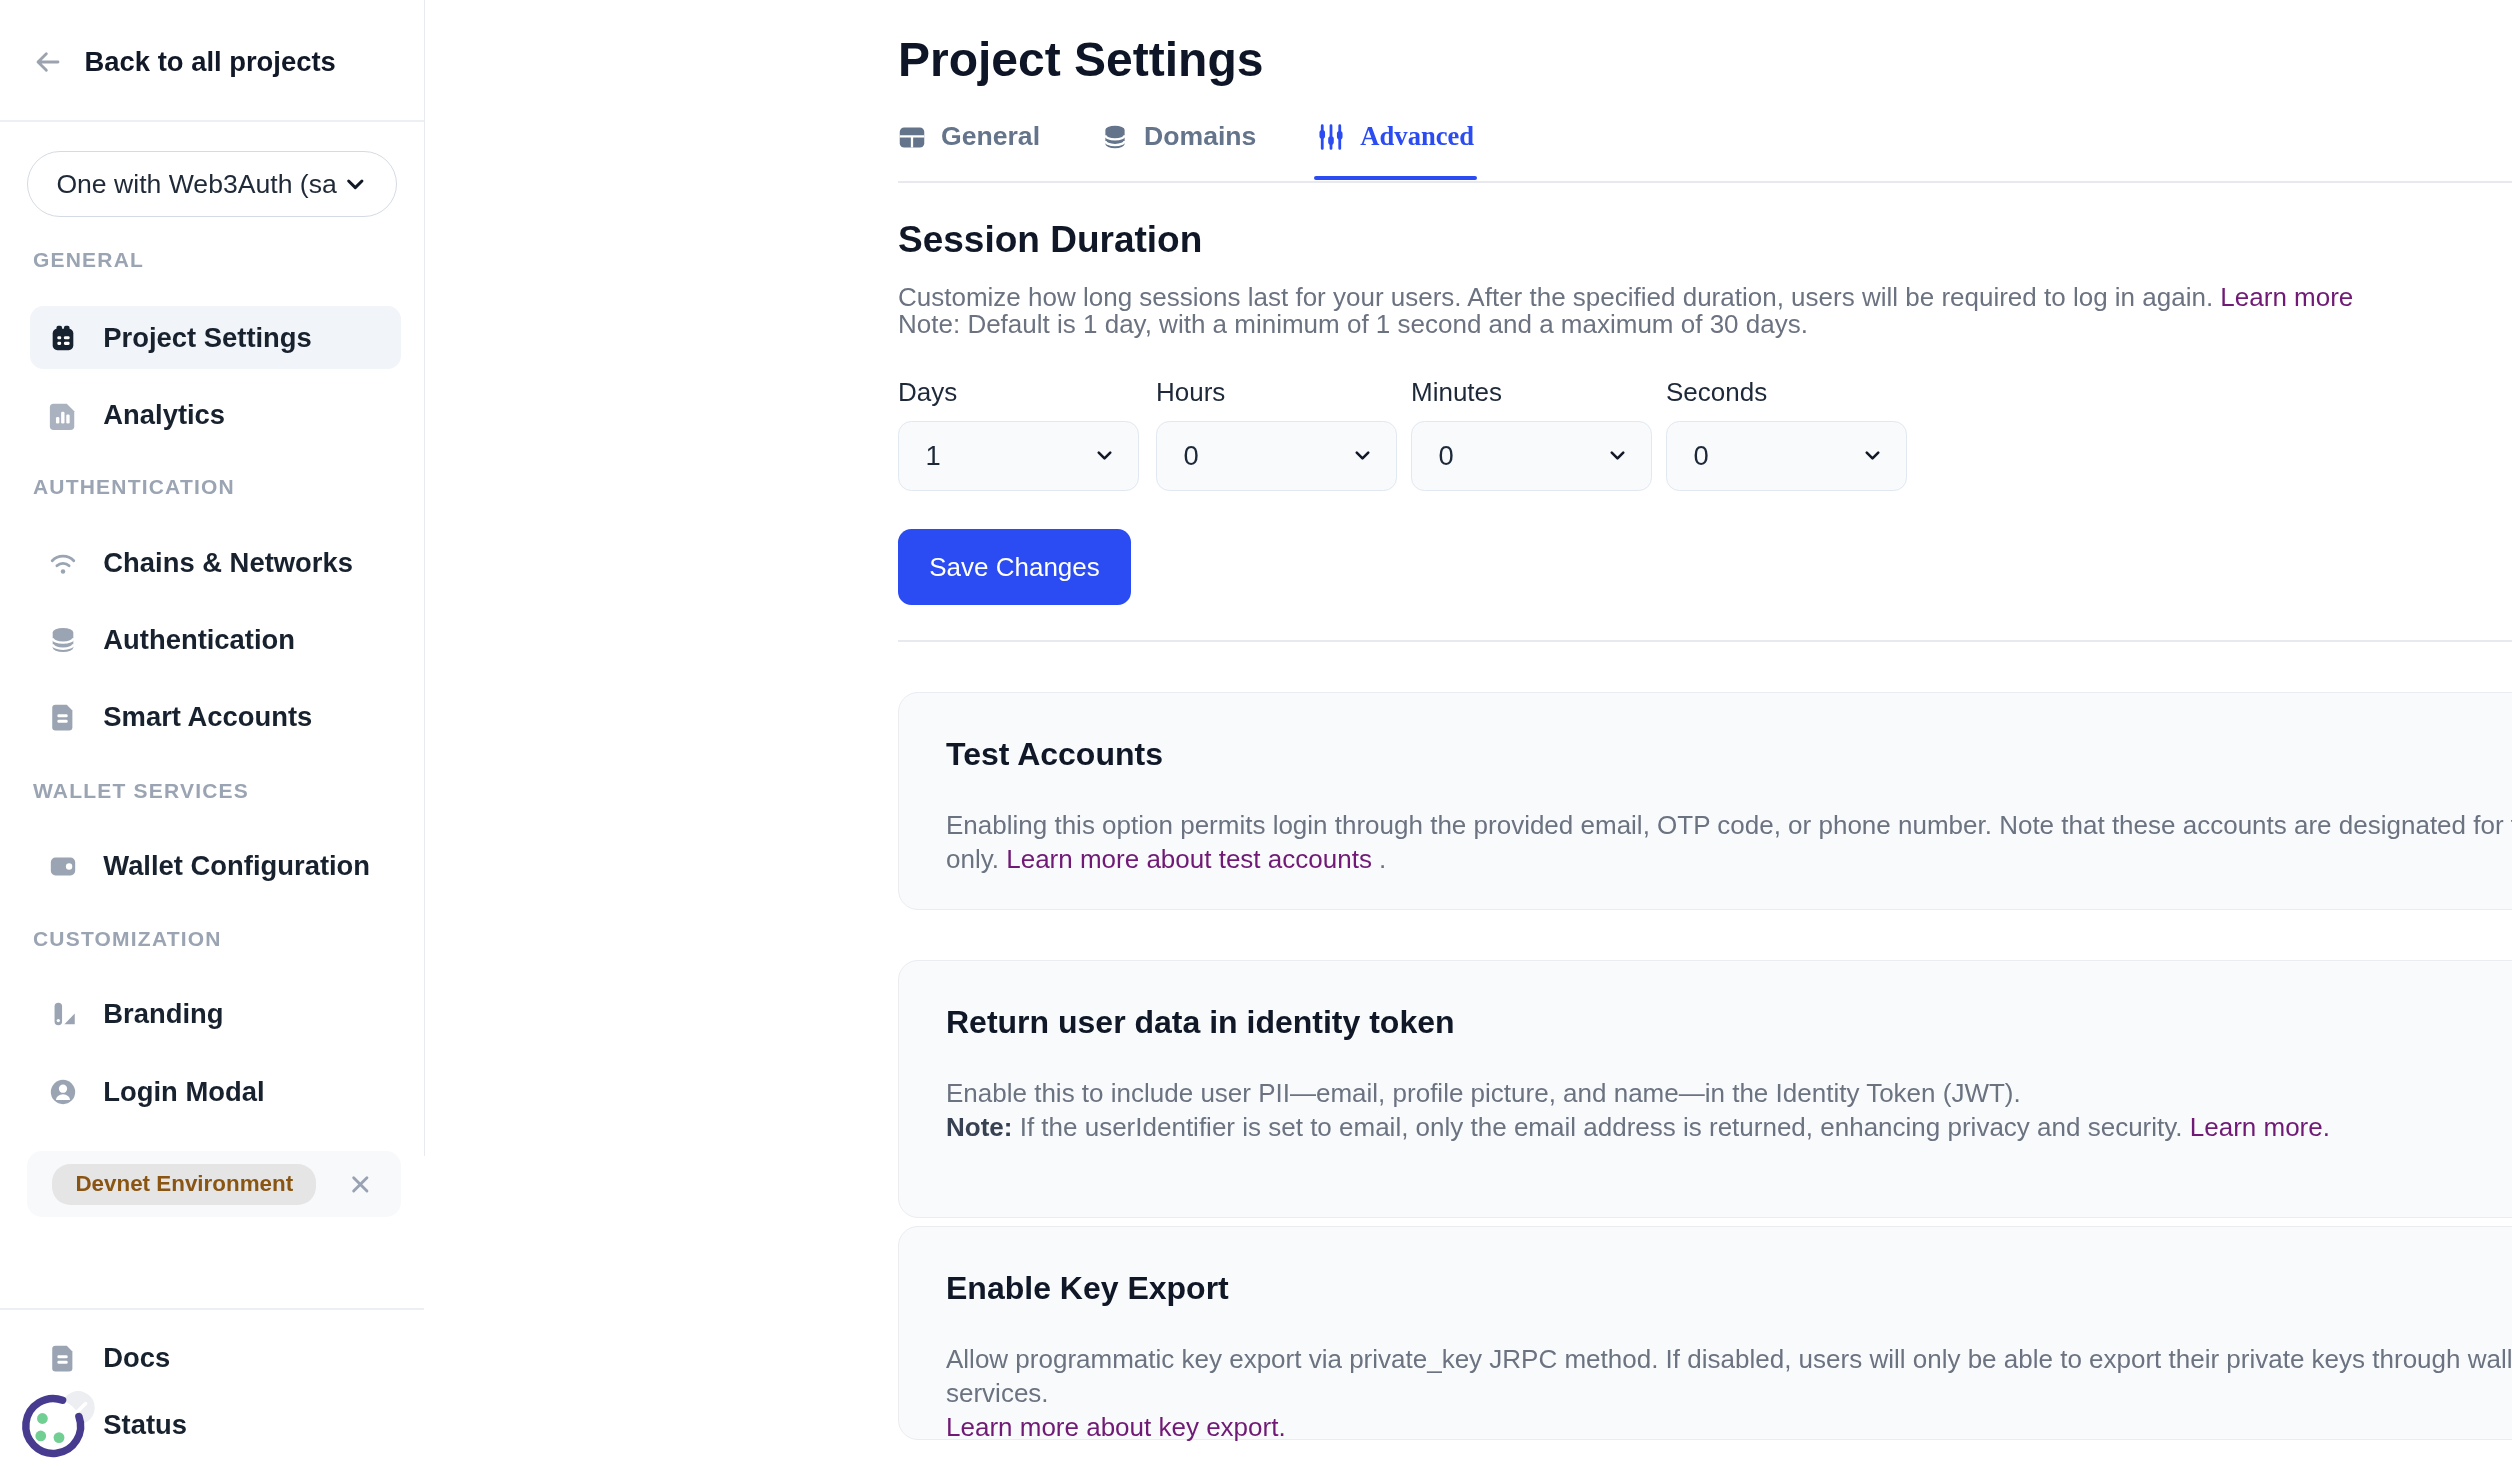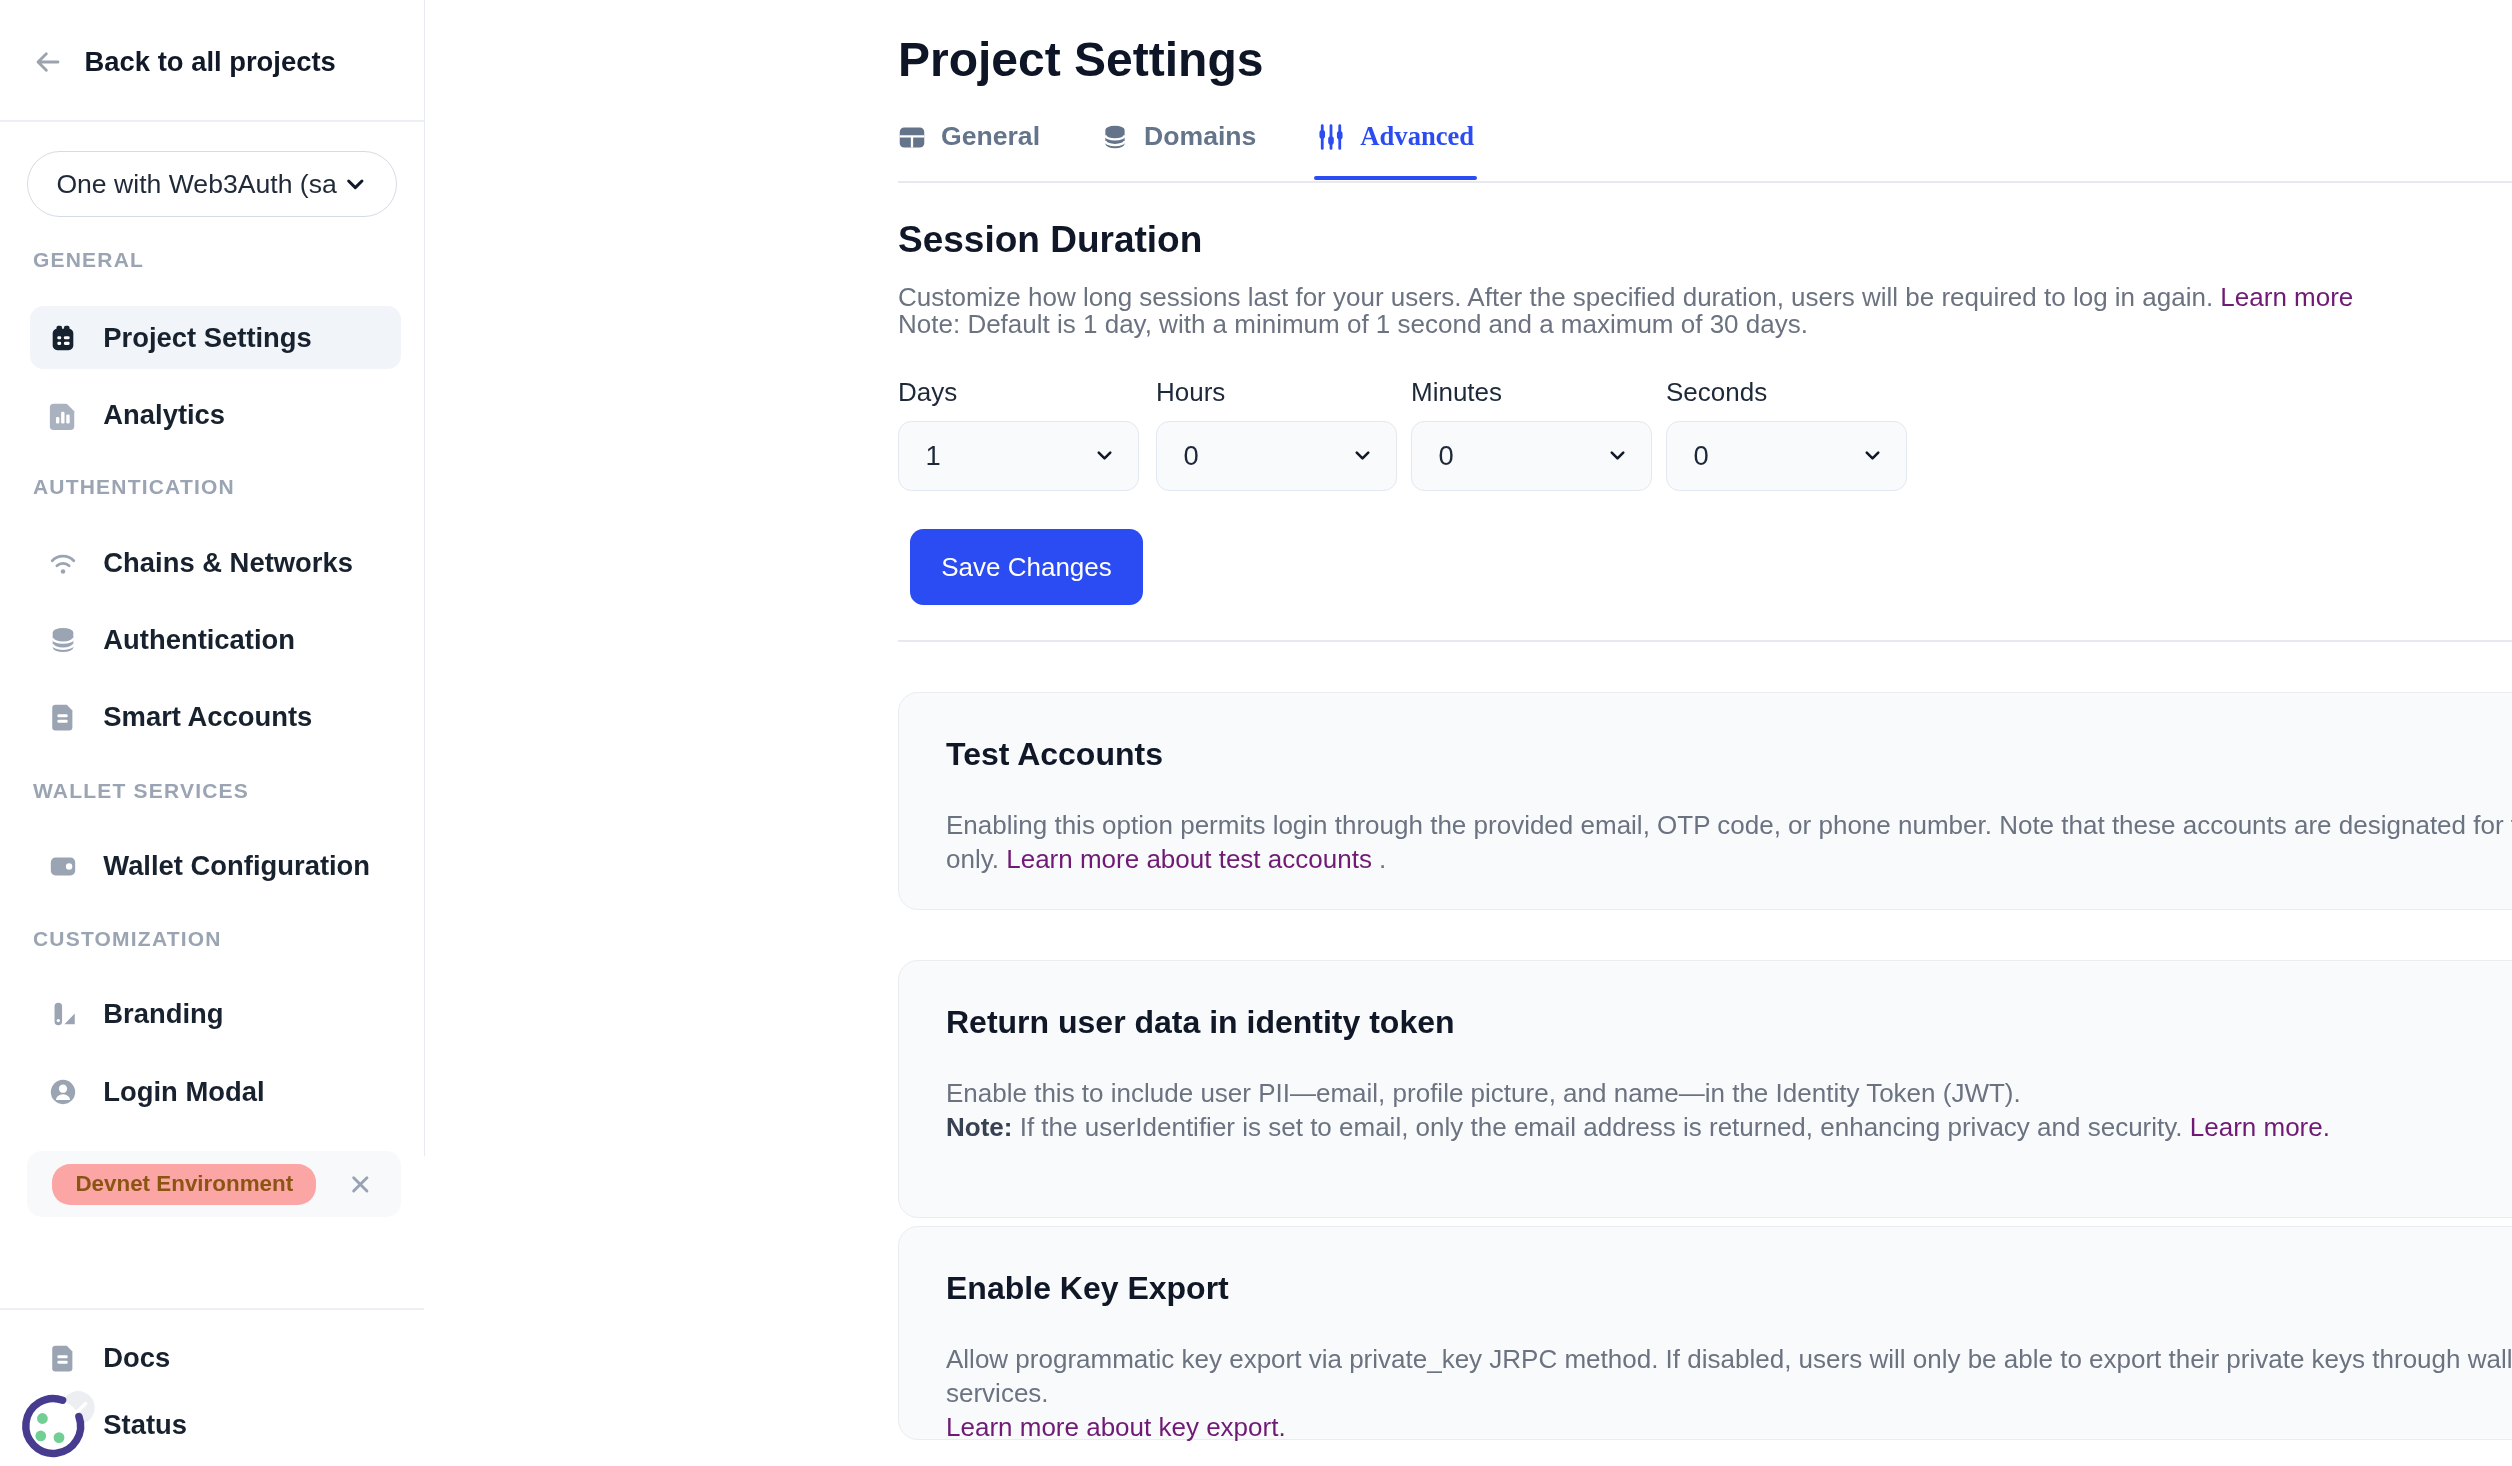--- a/index.html
+++ b/index.html
@@ -29,21 +29,21 @@
 
   .nav-item { position: absolute; left: 30px; width: 371px; height: 63px;
     display: flex; align-items: center; gap: 25px; padding-left: 18.3px;
     border-radius: 13.3px; cursor: pointer; }
   .nav-item span.lbl { font-size: 27.4px; font-weight: 600; color: #18222f; }
   .nav-item.selected { background: #f1f4f8; }
 
   .devnet-box { position: absolute; left: 27.4px; top: 1151px; width: 374px; height: 66px;
     background: #f7f9fb; border-radius: 15px; display: flex; align-items: center;
     justify-content: space-between; padding: 0 28px 0 25px; }
-  .devnet-pill { background: #fca5a5; color: #8a5512; font-size: 22.4px; font-weight: 600;
+  .devnet-pill { background: #e5e5e5; color: #8a5512; font-size: 22.4px; font-weight: 600;
     padding: 7.5px 23px; border-radius: 18.3px; }
 
   .cookie-group { position: absolute; left: 15px; top: 1381px; }
 
   
   .main { position: relative; flex: 1; background: #fff; }
   .page-title { position: absolute; left: 473px; top: 32px; font-size: 48px;
     font-weight: 700; color: #0d1526; }
 
   .tabs { position: absolute; left: 473px; top: 121px; display: flex; gap: 61px; }
@@ -67,21 +67,21 @@
   .field { position: absolute; top: 376px; width: 241px; }
   .field .flabel { font-size: 26px; font-weight: 400; color: #1d2939;
     line-height: 33px; margin-bottom: 11.6px; display: block; }
   .select-box { width: 241px; height: 70px; background: #f8fafc;
     border: 1.7px solid #e2e8f0; border-radius: 13.3px; display: flex;
     align-items: center; justify-content: space-between; padding: 0 21.6px 0 26.6px;
     cursor: pointer; }
   .select-box .sval { font-size: 27.4px; color: #1d2939; }
   .f0 { left: 473px; } .f1 { left: 731px; } .f2 { left: 986px; } .f3 { left: 1241px; }
 
-  .save-btn { position: absolute; left: 485px; top: 529px; width: 233px; height: 76px;
+  .save-btn { position: absolute; left: 473px; top: 529px; width: 233px; height: 76px;
     background: #2b4cf2; border: none; border-radius: 13.3px; color: #fff;
     font-size: 26px; font-weight: 500; font-family: "Liberation Sans", sans-serif;
     cursor: pointer; }
 
   .main-divider { position: absolute; left: 473px; top: 640px; width: 1993px;
     height: 1.7px; background: #e7e9ee; }
 
   .card { position: absolute; left: 473px; width: 1993px; background: #f8fafc;
     border: 1.7px solid #eaecf0; border-radius: 20px; padding: 43px 47px; }
   .card-1 { top: 692px; height: 218px; }

